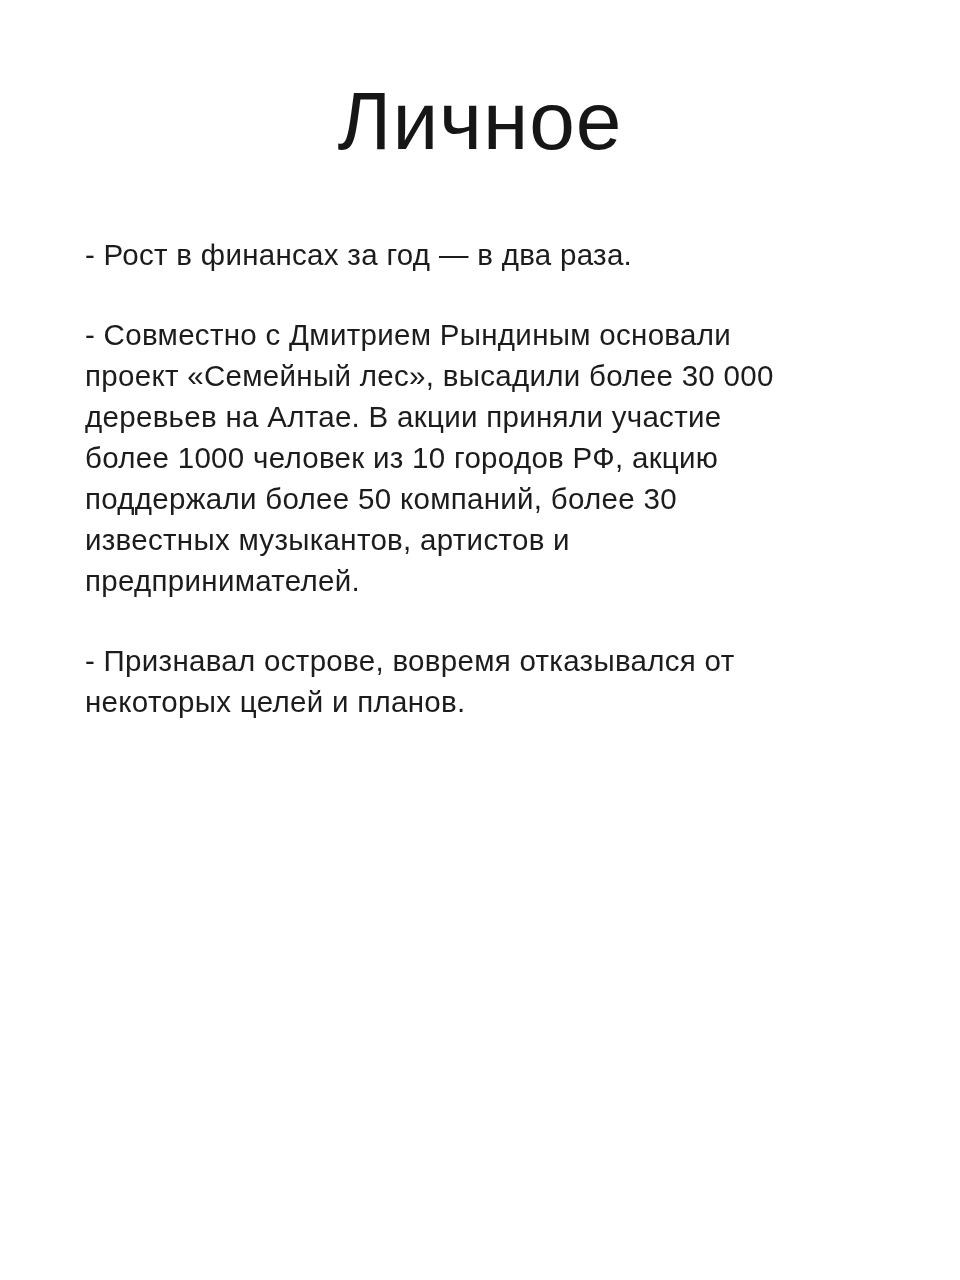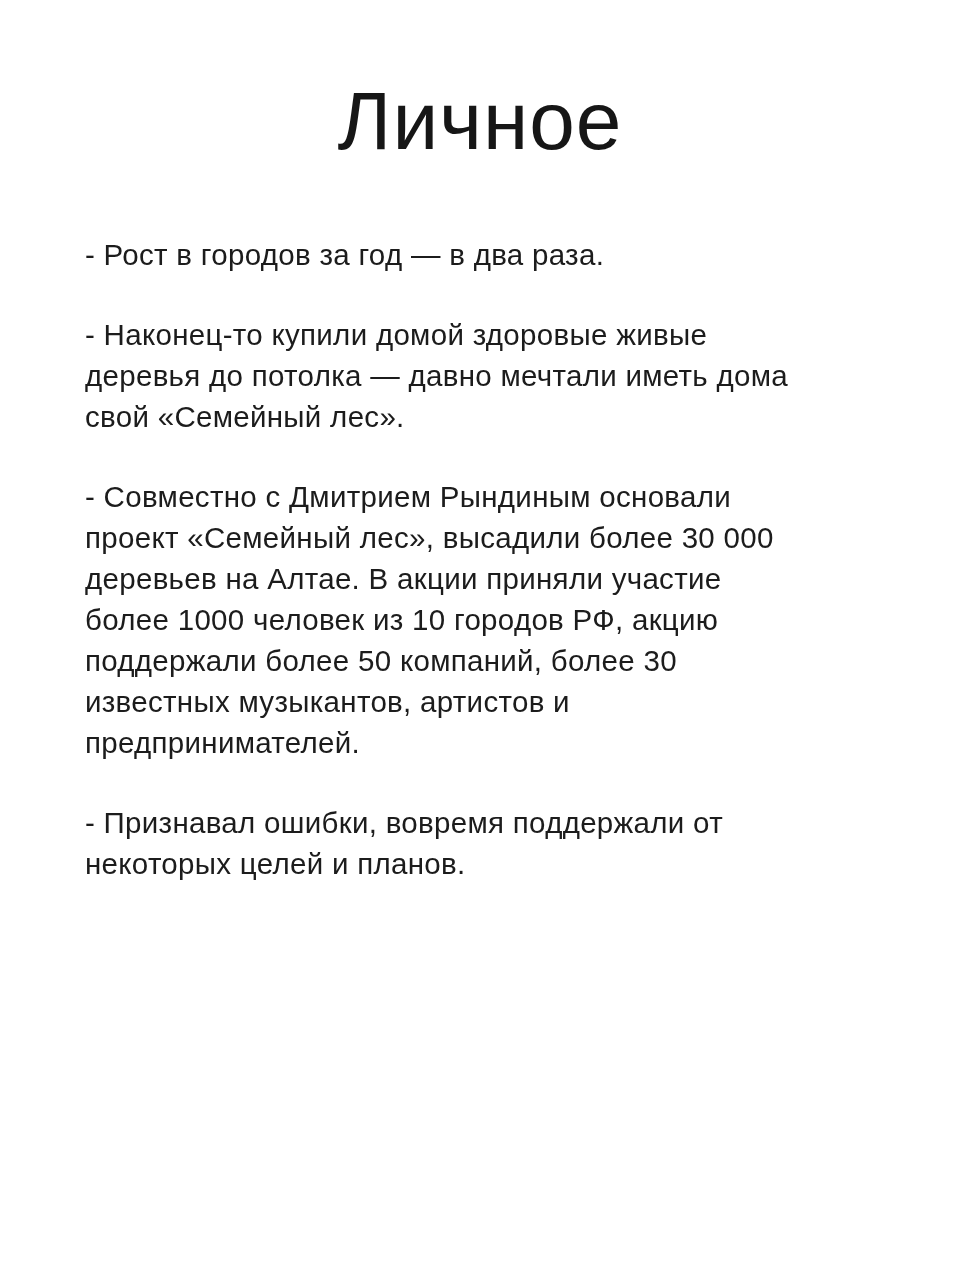--- a/index.html
+++ b/index.html
@@ -45,27 +45,24 @@
     margin-bottom: 0;
   }
 </style>
 </head>
 <body>
 
 <div class="page">
   <h1 class="page-title">Личное</h1>
 
   <div class="content">
-    <p>- Рост в городов за год — в два раза.</p>
-    <p>- Наконец-то купили домой здоровые живые
-деревья до потолка — давно мечтали иметь дома
-свой «Семейный лес».</p>
+    <p>- Рост в финансах за год — в два раза.</p>
     <p>- Совместно с Дмитрием Рындиным основали
 проект «Семейный лес», высадили более 30 000
 деревьев на Алтае. В акции приняли участие
 более 1000 человек из 10 городов РФ, акцию
 поддержали более 50 компаний, более 30
 известных музыкантов, артистов и
 предпринимателей.</p>
-    <p>- Признавал ошибки, вовремя поддержали от
+    <p>- Признавал острове, вовремя отказывался от
 некоторых целей и планов.</p>
   </div>
 </div>
 
 </body></html>

